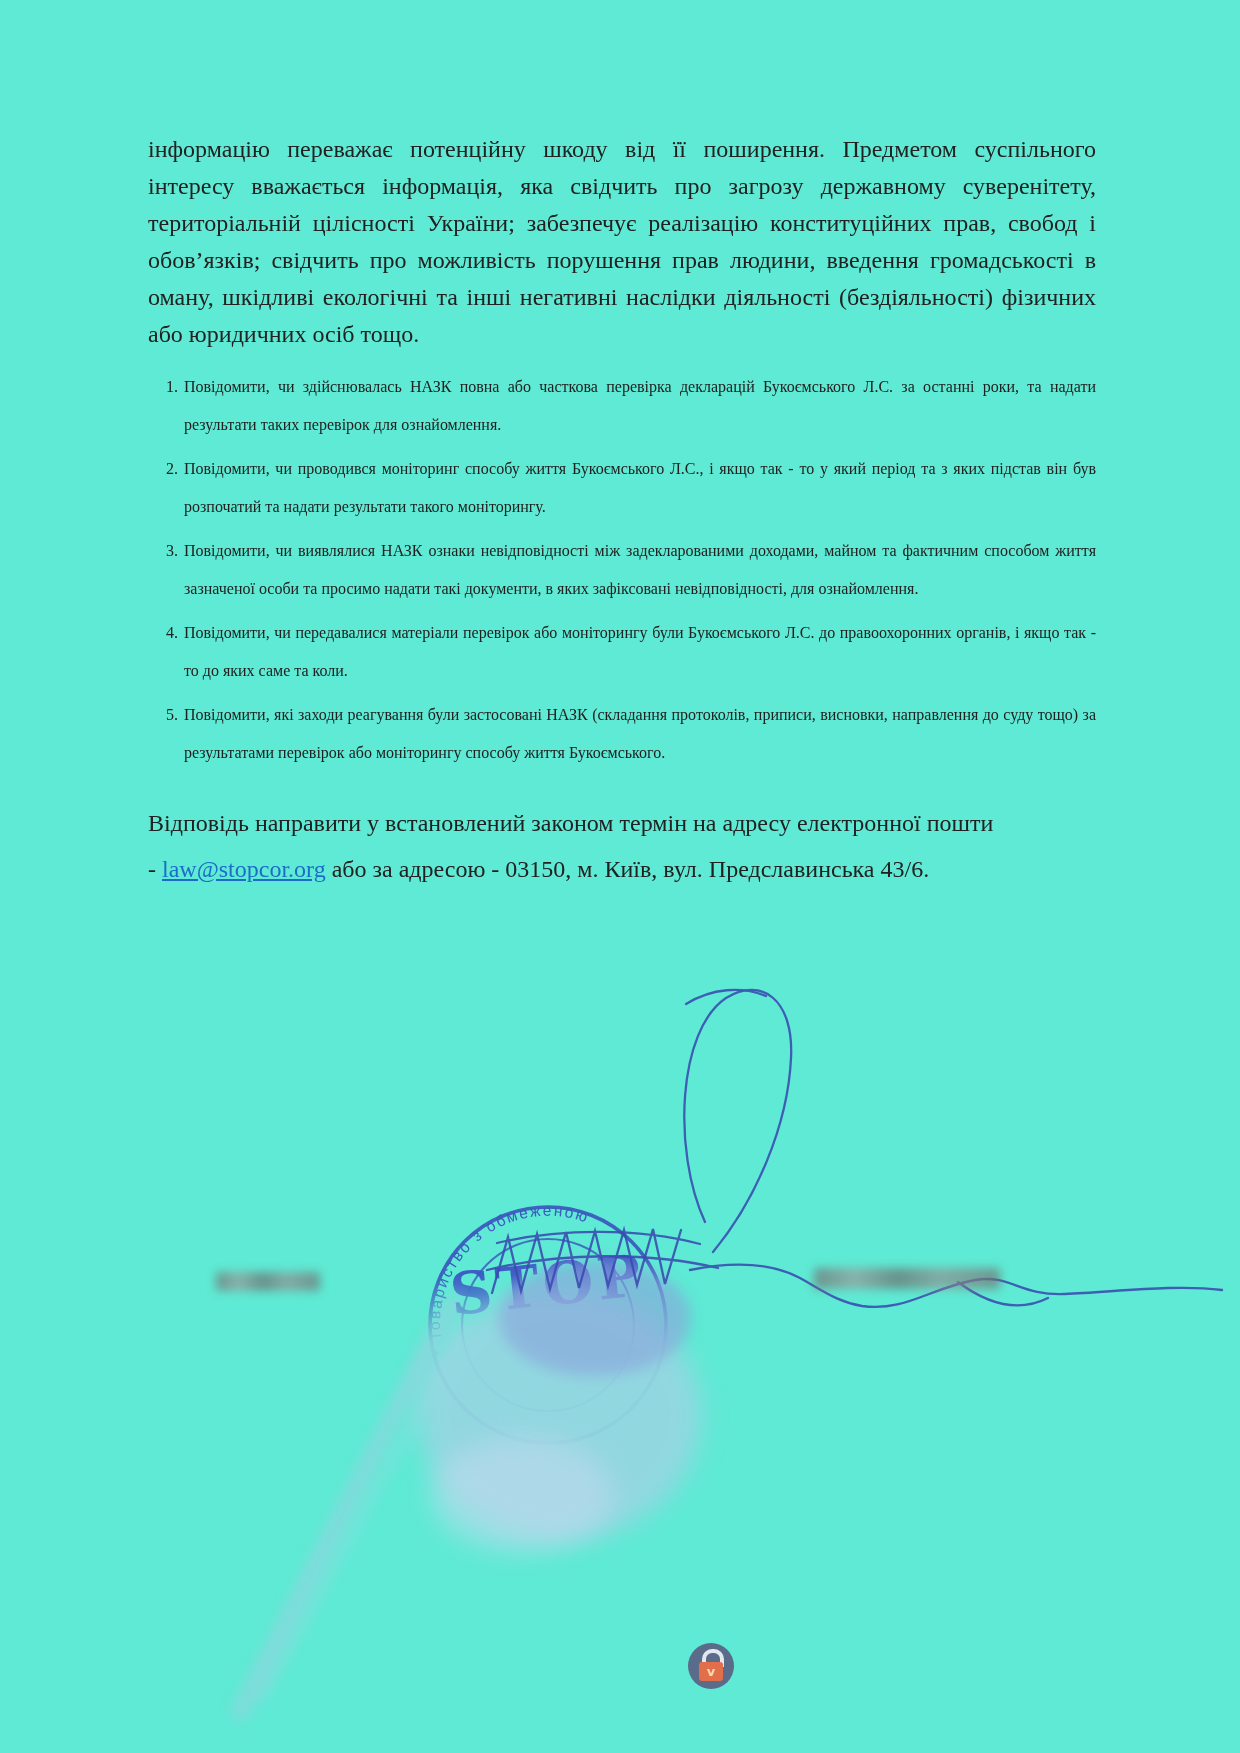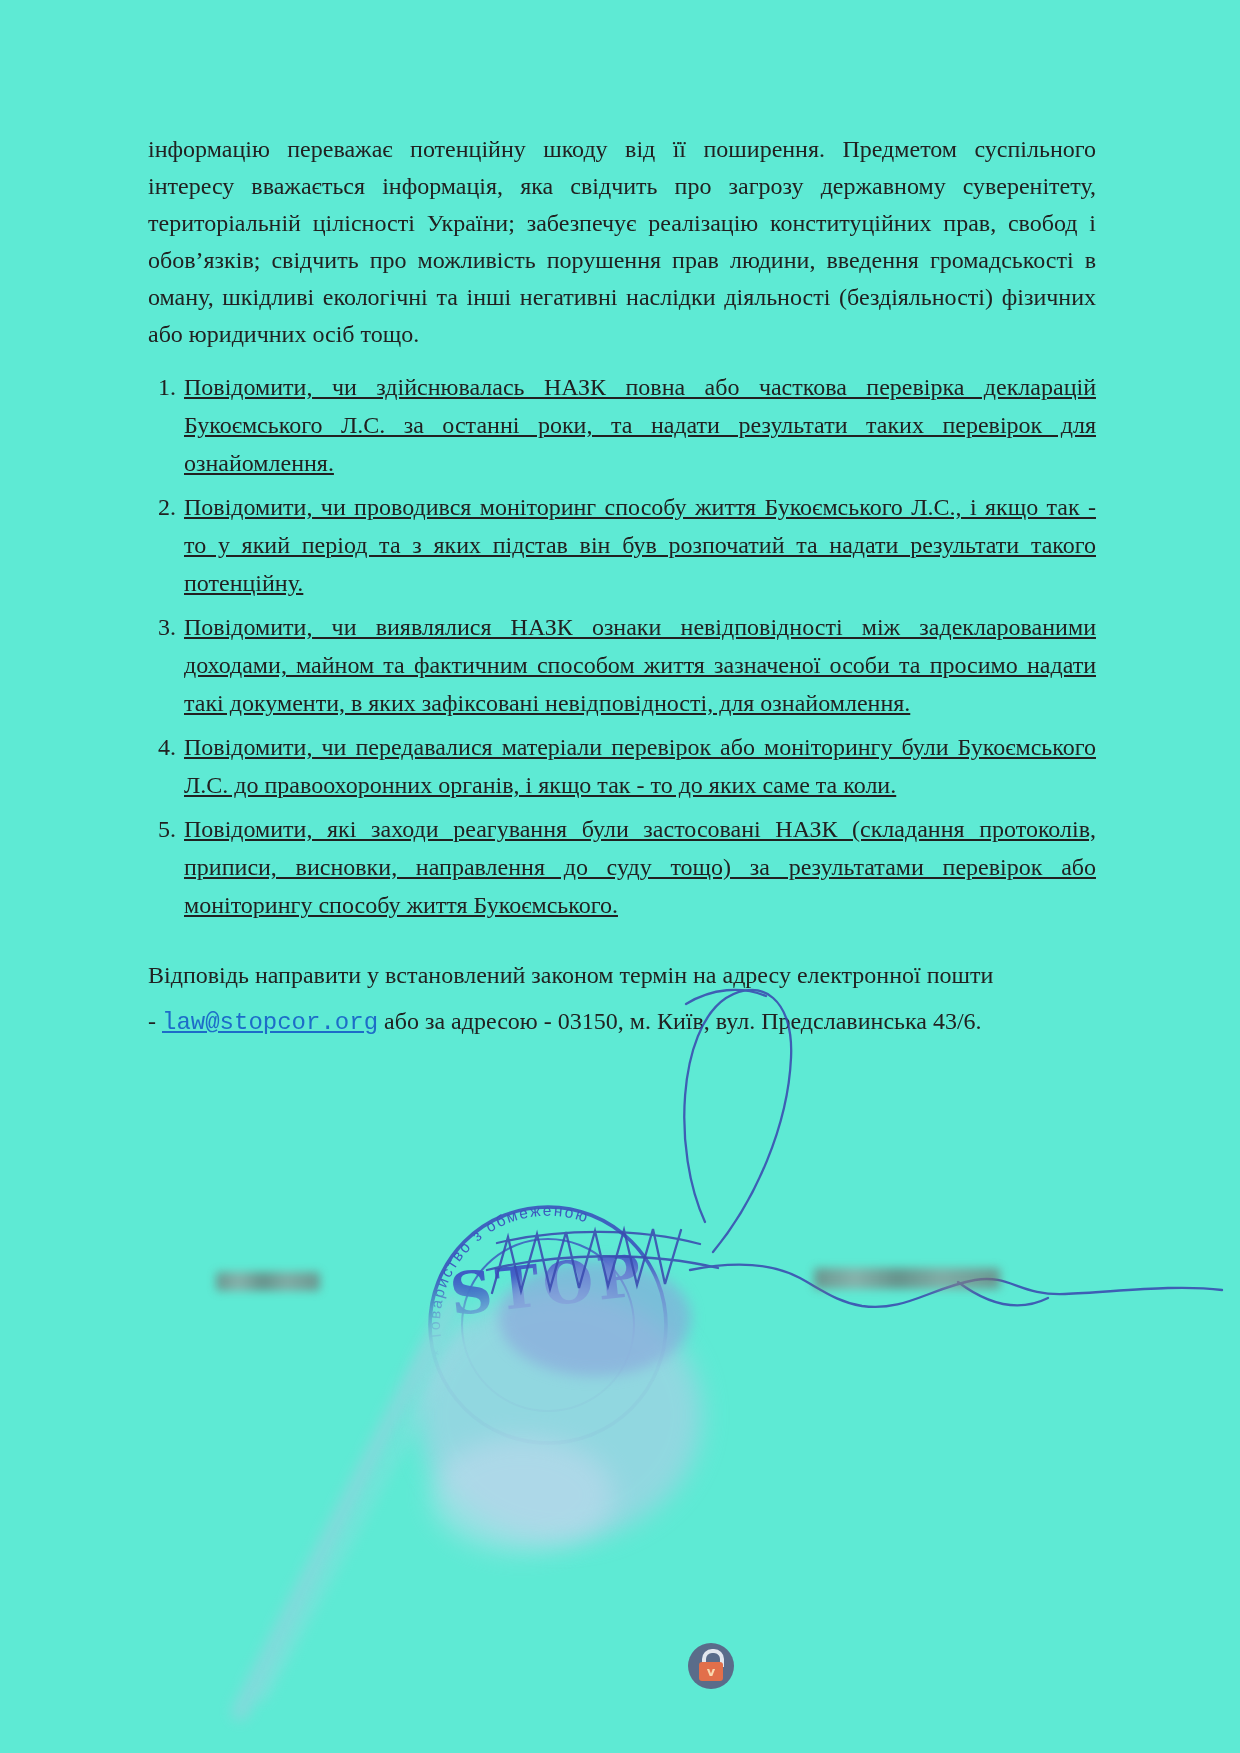--- a/index.html
+++ b/index.html
@@ -27,39 +27,37 @@
     margin-top:14px;
     font-weight:700;
     line-height:38px;
     text-indent:68px;
     color:#161616;
     word-spacing:4px;
   }
   ol.questions{
     margin:15px 0 0 0;
     padding:0 0 0 34px;
-    font-size:24px;
+    font-size:16px;
     line-height:38px;
-    text-decoration:underline;
   }
   ol.questions li{
     margin:0 0 6px 0;
     padding-left:2px;
     text-align:justify;
     text-align-last:left;
   }
   .closing{
     margin-top:28px;
     line-height:46px;
     text-align:right;
   }
   .email{
     color:#1d6cc8;
     text-decoration:underline;
-    font-family:Liberation Mono, monospace;
   }
   
   .overlay{
     position:absolute;left:0;top:0;
     pointer-events:none;
   }
   
   .redacted{
     position:absolute;
     filter:blur(5px);
@@ -115,21 +113,21 @@
 <body>
 
 <div class="page">
 
   <div class="content">
     <p class="para">інформацію переважає потенційну шкоду від її поширення. Предметом суспільного інтересу вважається інформація, яка свідчить про загрозу державному суверенітету, територіальній цілісності України;  забезпечує реалізацію конституційних прав, свобод і обов’язків; свідчить про можливість порушення прав людини, введення громадськості в оману, шкідливі екологічні та інші негативні наслідки діяльності (бездіяльності) фізичних або юридичних осіб тощо.</p>
 
 
     <ol class="questions">
       <li>Повідомити, чи здійснювалась НАЗК повна або часткова перевірка декларацій Букоємського Л.С. за останні роки, та надати результати таких перевірок для ознайомлення.</li>
-      <li>Повідомити, чи проводився моніторинг способу життя Букоємського Л.С., і якщо так - то у який період та з яких підстав він був розпочатий та надати результати такого потенційну.</li>
+      <li>Повідомити, чи проводився моніторинг способу життя Букоємського Л.С., і якщо так - то у який період та з яких підстав він був розпочатий та надати результати такого моніторингу.</li>
       <li>Повідомити, чи виявлялися НАЗК ознаки невідповідності між задекларованими доходами, майном та фактичним способом життя зазначеної особи та просимо надати такі документи, в яких зафіксовані невідповідності, для ознайомлення.</li>
       <li>Повідомити, чи передавалися матеріали перевірок або моніторингу були Букоємського Л.С. до правоохоронних органів, і якщо так - то до яких саме та коли.</li>
       <li>Повідомити, які заходи реагування були застосовані НАЗК (складання протоколів, приписи, висновки, направлення до суду тощо) за результатами перевірок або моніторингу способу життя Букоємського.</li>
     </ol>
 
     <p class="para closing">
       <span>Відповідь направити у встановлений законом термін на адресу електронної пошти</span><br>
       <span>- </span><a class="email" href="#">law@stopcor.org</a><span>  або за адресою - 03150, м. Київ, вул. Предславинська 43/6.</span>
     </p>
   </div>

